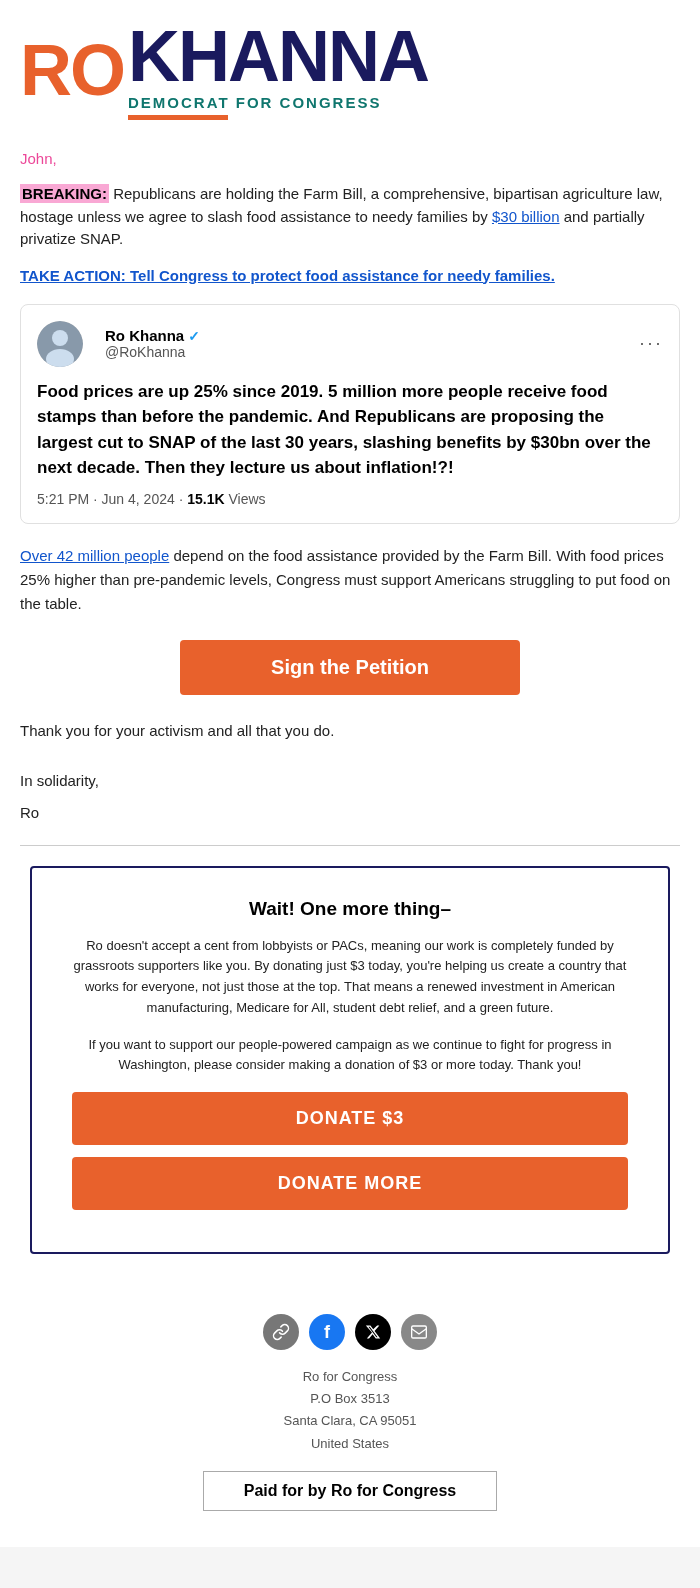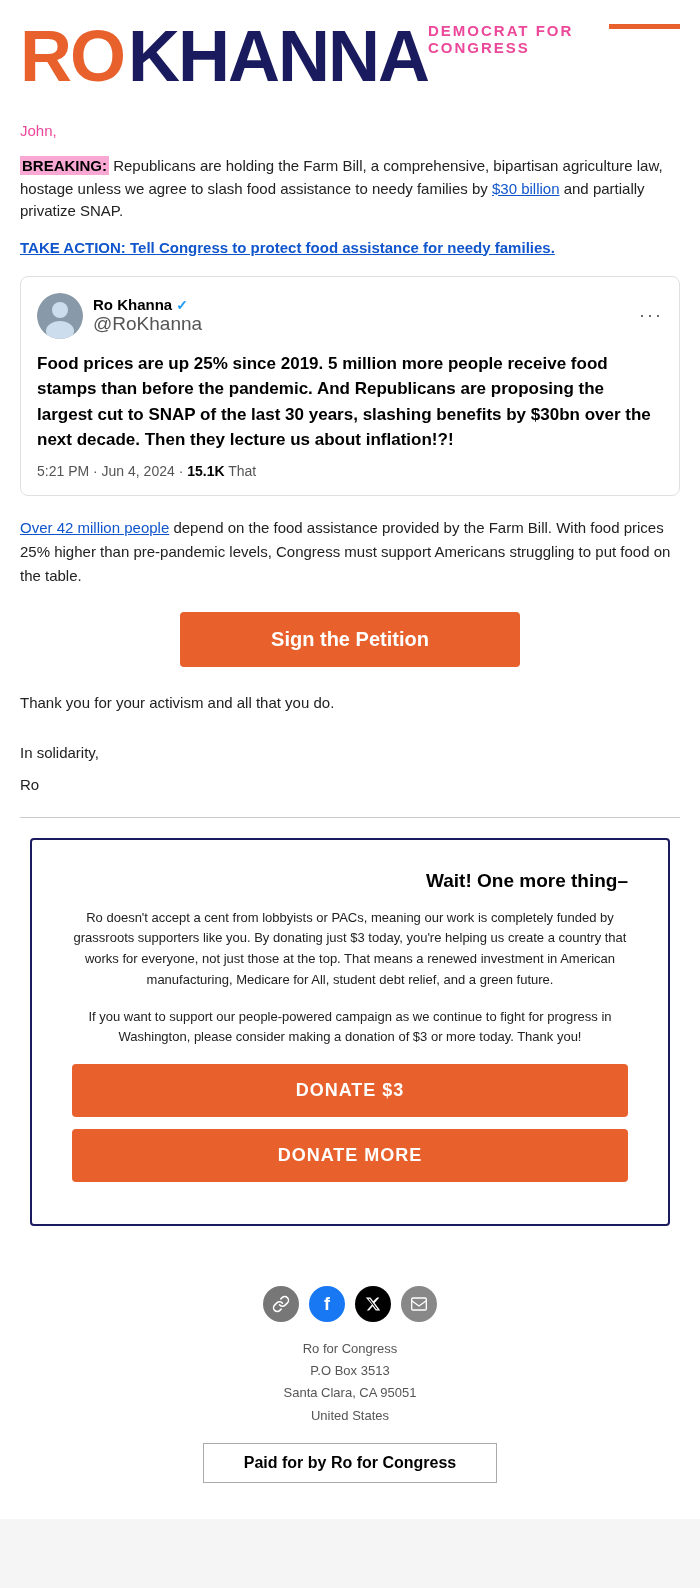--- a/index.html
+++ b/index.html
@@ -27,36 +27,36 @@
     .logo-ro {
       font-size: 72px;
       font-weight: 900;
       color: #e8612c;
       font-family: Arial Black, Arial, sans-serif;
       line-height: 1;
       letter-spacing: -2px;
     }
     .logo-khanna-wrap {
       display: flex;
-      flex-direction: row;
+      flex-direction: column;
       justify-content: flex-start;
       margin-left: 4px;
     }
     .logo-khanna {
       font-size: 72px;
       font-weight: 900;
       color: #1a1a5e;
       font-family: Arial Black, Arial, sans-serif;
       line-height: 1;
       letter-spacing: -2px;
     }
     .logo-subtitle {
       font-size: 15px;
       font-weight: 700;
-      color: #ec4899;
+      color: #0f766e;
       letter-spacing: 2px;
       margin-top: 2px;
     }
     .orange-bar {
       height: 5px;
       background: #e8612c;
       margin-top: 4px;
       width: 100px;
     }
     
@@ -102,21 +102,21 @@
     }
     .tweet-header {
       display: flex;
       align-items: center;
       justify-content: space-between;
       margin-bottom: 12px;
     }
     .tweet-user {
       display: flex;
       align-items: center;
-      gap: 10px;
+      gap: 22px;
     }
     .tweet-avatar {
       width: 46px;
       height: 46px;
       border-radius: 50%;
       background: #ccc;
       overflow: hidden;
       flex-shrink: 0;
     }
     .tweet-name-wrap {
@@ -129,21 +129,21 @@
       color: #000;
       display: flex;
       align-items: center;
       gap: 4px;
     }
     .verified-badge {
       color: #1d9bf0;
       font-size: 14px;
     }
     .tweet-handle {
-      font-size: 19px;
+      font-size: 14px;
       color: #555;
     }
     .tweet-dots {
       font-size: 18px;
       color: #555;
       letter-spacing: 2px;
     }
     .tweet-text {
       font-size: 17px;
       color: #000;
@@ -202,21 +202,20 @@
       border-radius: 4px;
       padding: 30px 40px;
       margin: 0 10px 20px 10px;
       text-align: center;
     }
     .donation-title {
       font-size: 19px;
       font-weight: 700;
       color: #000;
       margin-bottom: 16px;
-      text-align: right;
     }
     .donation-para {
       font-size: 13px;
       color: #222;
       line-height: 1.6;
       margin-bottom: 16px;
     }
     .donate-btn {
       display: block;
       background: #e8612c;
@@ -319,21 +318,21 @@
               <span>Ro Khanna</span>
               <span class="verified-badge">✓</span>
             </span>
             <span class="tweet-handle">@RoKhanna</span>
           </div>
         </div>
         <span class="tweet-dots">···</span>
       </div>
       <p class="tweet-text">Food prices are up 25% since 2019. 5 million more people receive food stamps than before the pandemic. And Republicans are proposing the largest cut to SNAP of the last 30 years, slashing benefits by $30bn over the next decade. Then they lecture us about inflation!?!</p>
       <p class="tweet-meta">
-        <span>5:21 PM · Jun 4, 2024 · </span><strong>15.1K</strong><span> That</span>
+        <span>5:21 PM · Jun 4, 2024 · </span><strong>15.1K</strong><span> Views</span>
       </p>
     </div>
 
     <p class="body-para">
       <a class="link-blue" href="#">Over 42 million people</a><span> depend on the food assistance provided by the Farm Bill. With food prices 25% higher than pre-pandemic levels, Congress must support Americans struggling to put food on the table.</span>
     </p>
 
     
     <div class="cta-wrap">
       <button class="cta-button">Sign the Petition</button>

